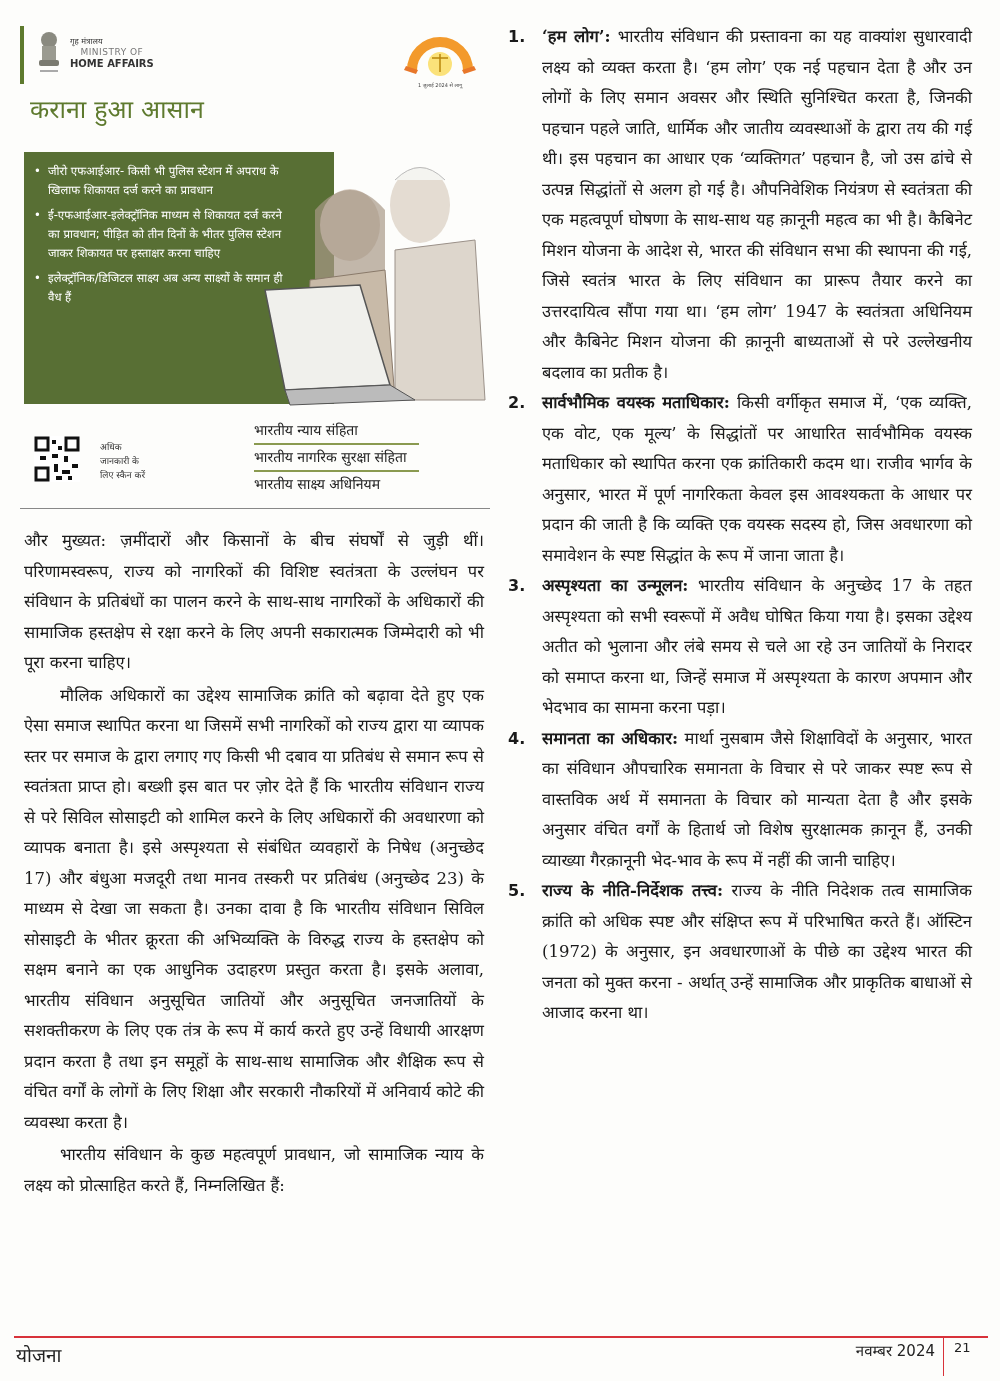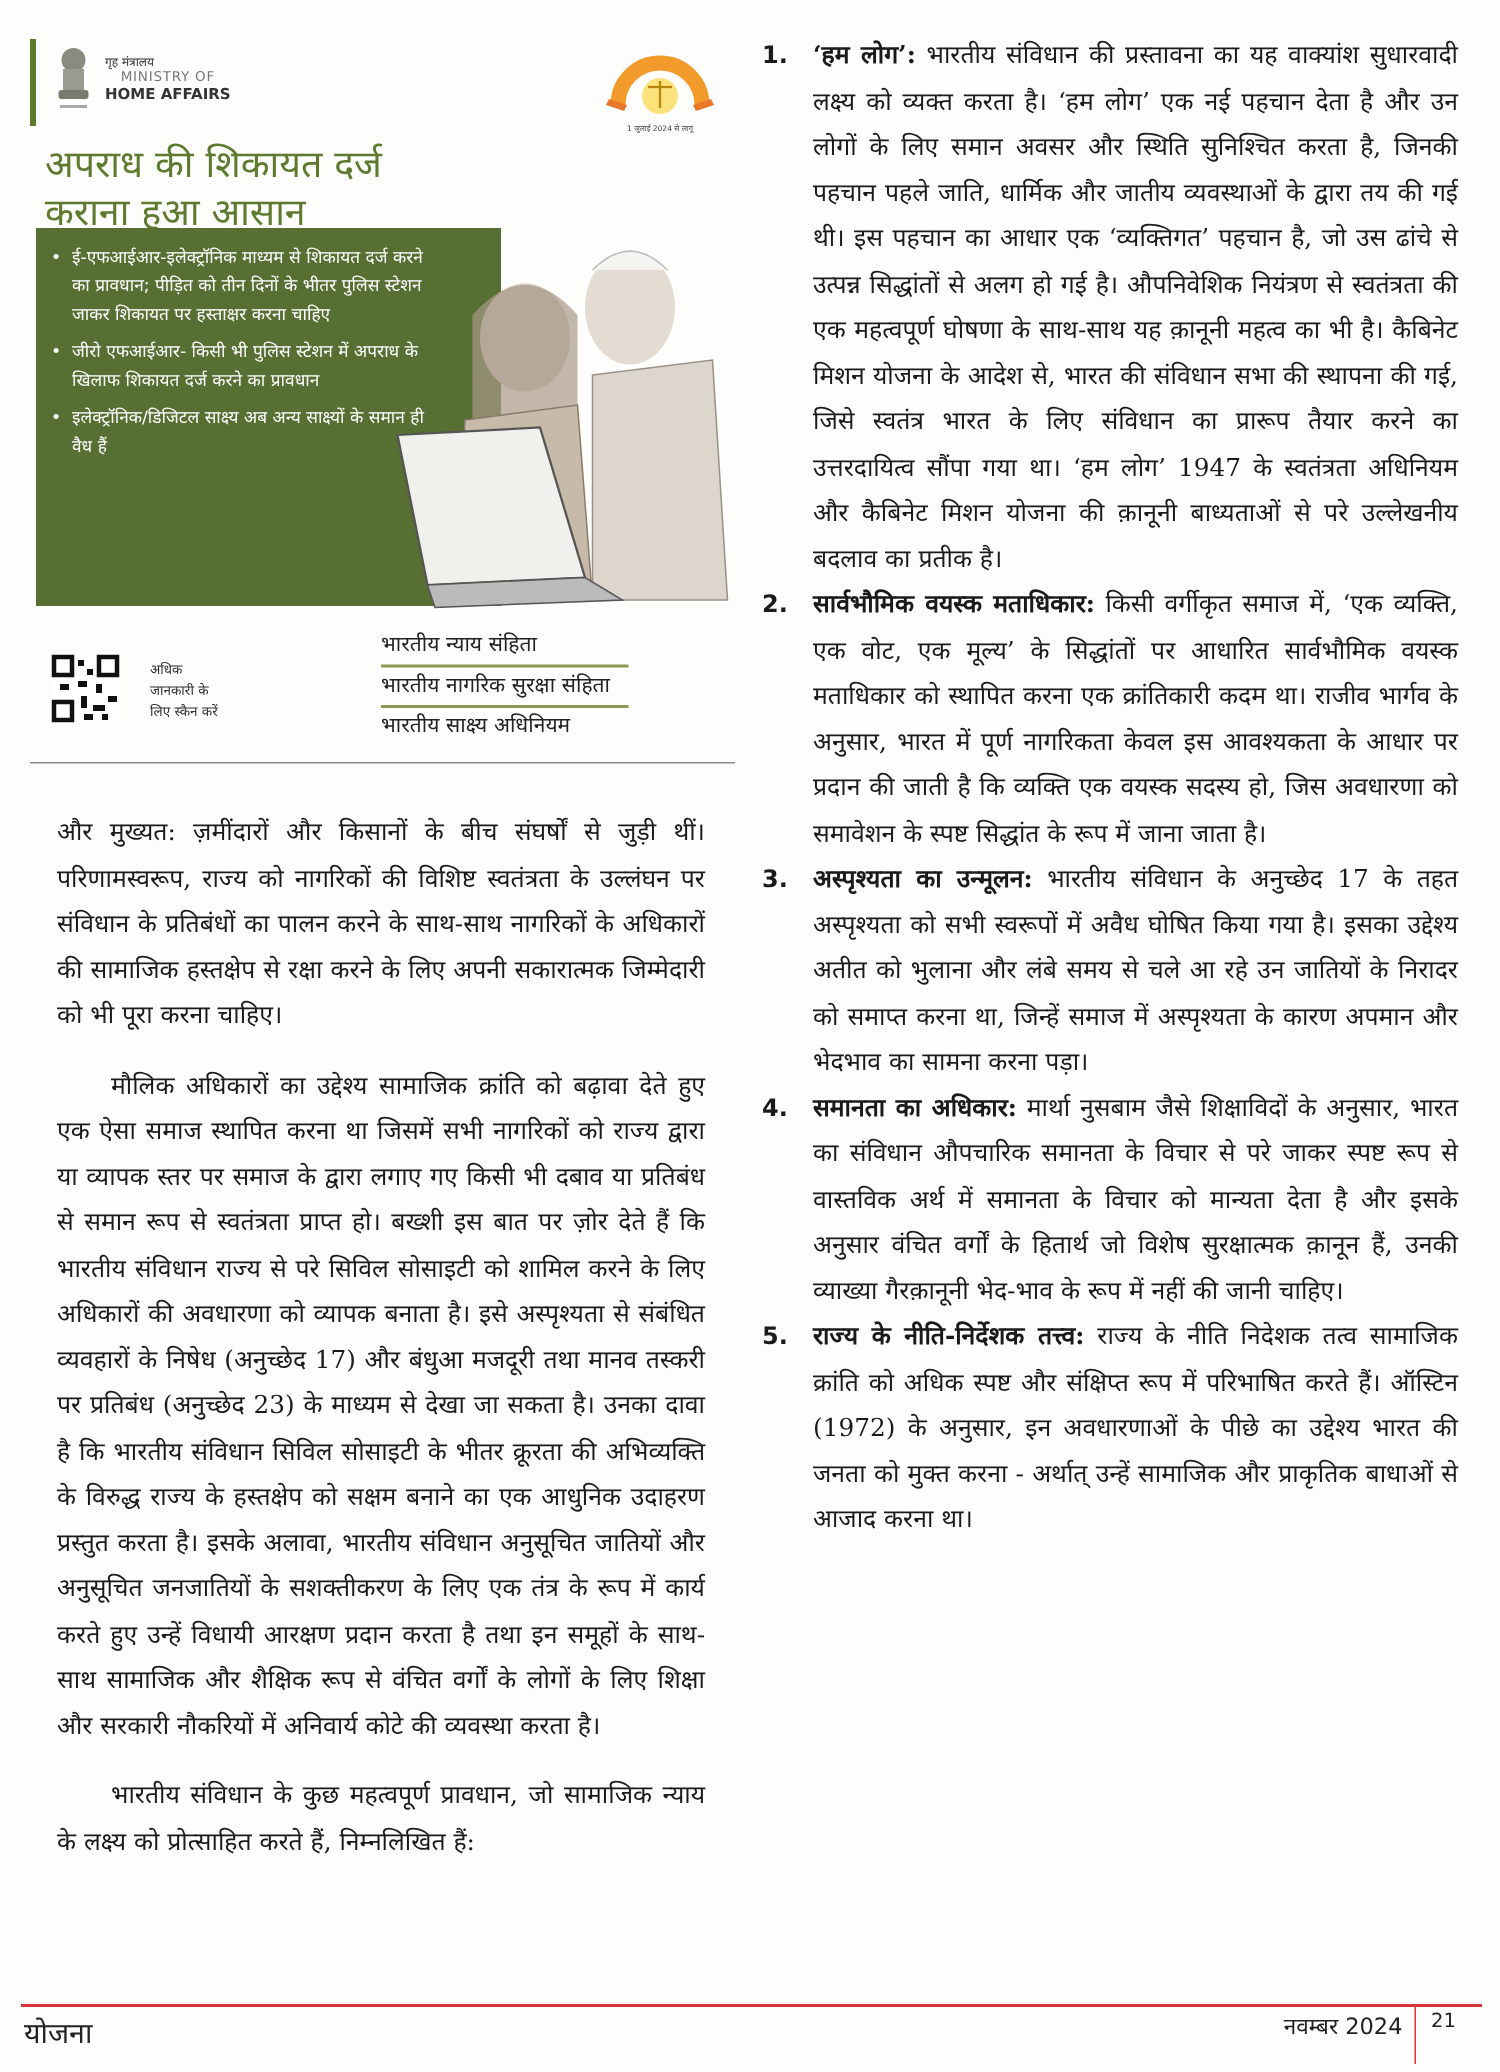--- a/index.html
+++ b/index.html
@@ -25,21 +25,21 @@
   .ad-footer { position:absolute; left:0; top:388px; width:470px; height:100px; }
   .qr { position:absolute; left:14px; top:24px; width:46px; height:46px; }
   .qr-text { position:absolute; left:80px; top:28px; font-family:"DejaVu Sans",sans-serif; font-size:9px; line-height:14px; color:#333; }
   .laws { position:absolute; left:206px; top:6px; font-family:"DejaVu Sans",sans-serif; font-size:14px; color:#222;margin-left:28px; }
   .laws div { height:25px; line-height:25px; border-bottom:2px solid #8a9a50; padding-right:12px; }
   .laws div:last-child { border-bottom:none; }
   .ad-bottom-line { position:absolute; left:0; top:96px; width:470px; height:1px; background:#888; }
 
   .col { position:absolute; font-size:16.5px; line-height:30.5px; text-align:justify; }
   .left-col { left:22px; top:524px; width:464px; }
-  .left-col p { margin:16px; }
+  .left-col p { margin:2px; }
   .left-col p.indent { text-indent:36px; }
   .right-col { left:508px; top:22px; width:464px; }
   .item { position:relative; padding-left:34px; margin:0; }
   .item .num { position:absolute; left:0; top:0; font-family:"DejaVu Sans",sans-serif; font-weight:bold; font-size:16px; }
   .item b { font-weight:bold; }
 
   .footer-line { position:absolute; left:14px; top:1336px; width:974px; height:2px; background:#d8323a; }
   .footer-vline { position:absolute; left:943px; top:1336px; width:1px; height:40px; background:#d8323a; }
   .footer-brand { position:absolute; left:16px; top:1342px; font-family:"DejaVu Sans",sans-serif; font-size:19px; color:#222; }
   .footer-date { position:absolute; right:65px; top:1340px; font-family:"DejaVu Sans",sans-serif; font-size:15px; color:#222; }
@@ -68,27 +68,26 @@
         <circle cx="38" cy="34" r="12" fill="#fbe27a"></circle>
         <line x1="38" y1="24" x2="38" y2="42" stroke="#b8860b" stroke-width="1.5"></line>
         <line x1="30" y1="28" x2="46" y2="28" stroke="#b8860b" stroke-width="1.5"></line>
         <path d="M4 36 L16 40 L14 44 L2 40 Z" fill="#e8772a"></path>
         <path d="M72 36 L60 40 L62 44 L74 40 Z" fill="#e8772a"></path>
       </svg>
       <div style="font-family:'DejaVu Sans',sans-serif;font-size:5px;text-align:center;color:#444;">1 जुलाई 2024 से लागू</div>
     </div>
   </div>
   <div class="ad-title">
-    <div>अपराध की शिकायत दर्ज</div>
     <div>कराना हुआ आसान</div>
   </div>
   <div class="green-panel">
     <ul class="bullets">
+      <li>जीरो एफआईआर- किसी भी पुलिस स्टेशन में अपराध के खिलाफ शिकायत दर्ज करने का प्रावधान</li>
       <li>ई-एफआईआर-इलेक्ट्रॉनिक माध्यम से शिकायत दर्ज करने का प्रावधान; पीड़ित को तीन दिनों के भीतर पुलिस स्टेशन जाकर शिकायत पर हस्ताक्षर करना चाहिए</li>
-      <li>जीरो एफआईआर- किसी भी पुलिस स्टेशन में अपराध के खिलाफ शिकायत दर्ज करने का प्रावधान</li>
       <li>इलेक्ट्रॉनिक/डिजिटल साक्ष्य अब अन्य साक्ष्यों के समान ही वैध हैं</li>
     </ul>
   </div>
   <svg class="illus" viewBox="0 0 245 260">
     <ellipse cx="105" cy="75" rx="30" ry="36" fill="#d8ccc0"></ellipse>
     <path d="M70 60 Q105 20 140 60 L140 150 L70 150 Z" fill="#a89888" opacity="0.7"></path>
     <ellipse cx="175" cy="55" rx="30" ry="38" fill="#e4dcd2"></ellipse>
     <path d="M150 30 Q175 5 200 30" fill="#f4f4f0" stroke="#bbb"></path>
     <path d="M150 100 L230 90 L240 250 L150 250 Z" fill="#ddd6cc" stroke="#9a9088"></path>
     <path d="M65 130 L140 120 L150 250 L60 250 Z" fill="#c8baa8" stroke="#8a7a6a"></path>

